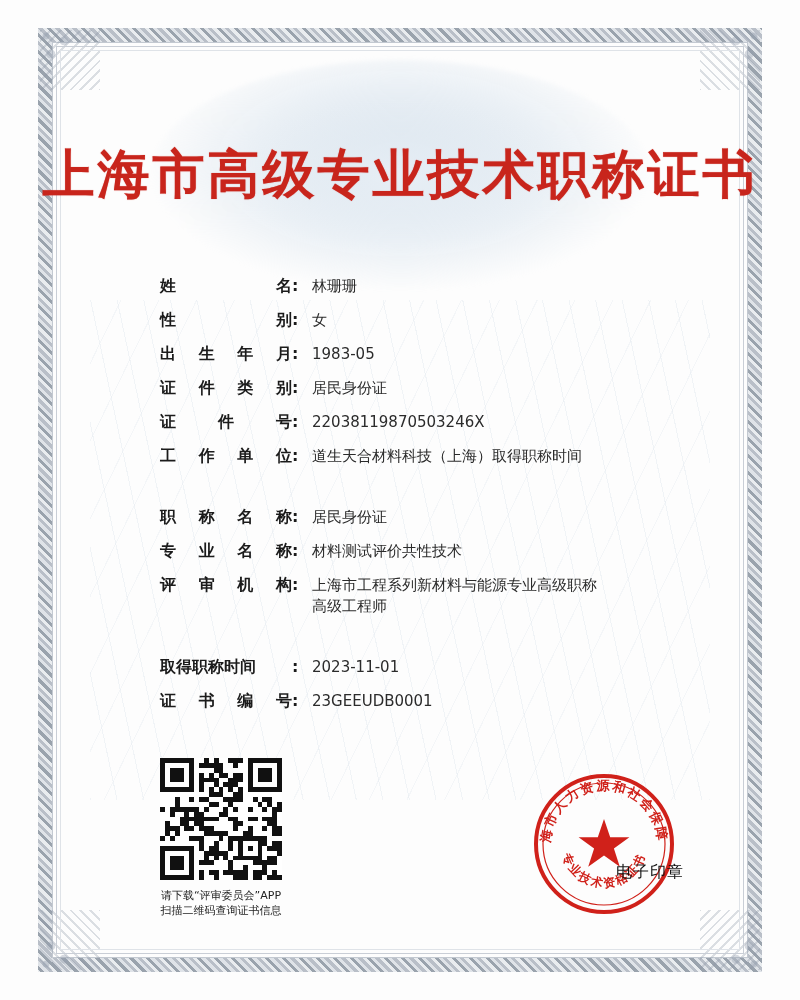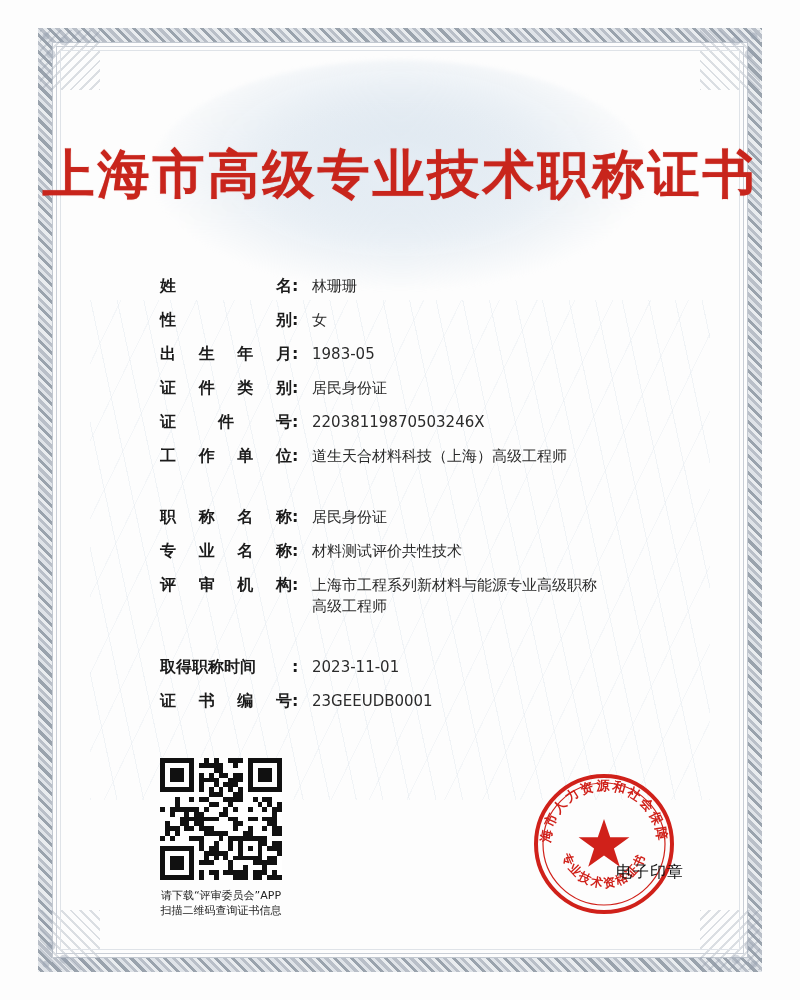--- a/index.html
+++ b/index.html
@@ -303,21 +303,21 @@
       </div>
 
       <div class="row">
         <div class="label spread">
           <span>工</span>
           <span>作</span>
           <span>单</span>
           <span>位</span>
         </div>
         <div class="colon">:</div>
-        <div class="value">道生天合材料科技（上海）高级工程师</div>
+        <div class="value">道生天合材料科技（上海）取得职称时间</div>
       </div>
 
     </div>
 
     <div class="group g2">
 
       <div class="row">
         <div class="label spread">
           <span>职</span>
           <span>称</span>

